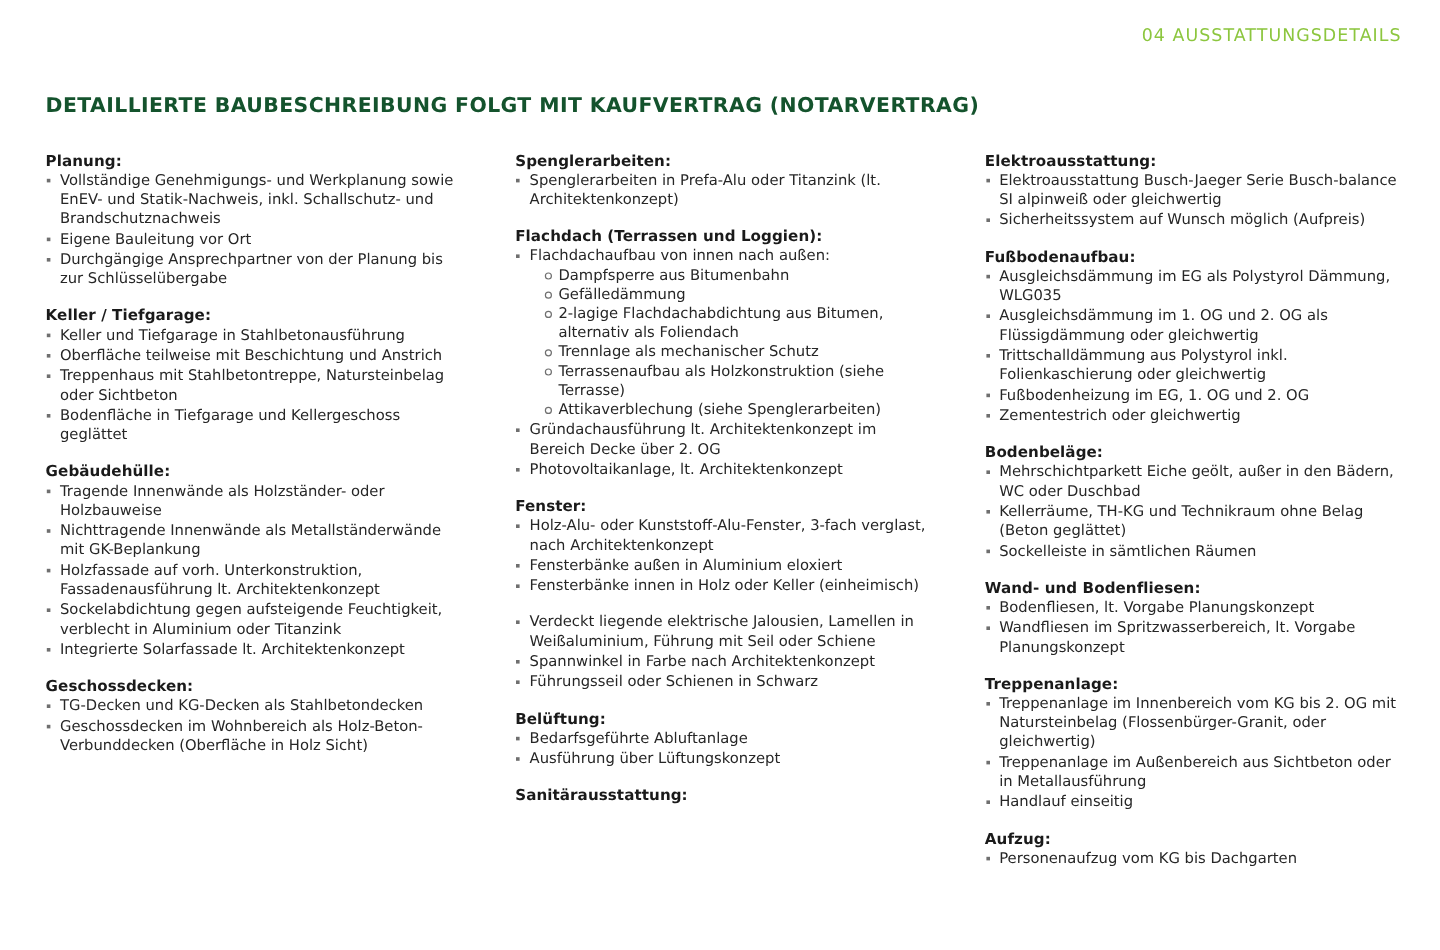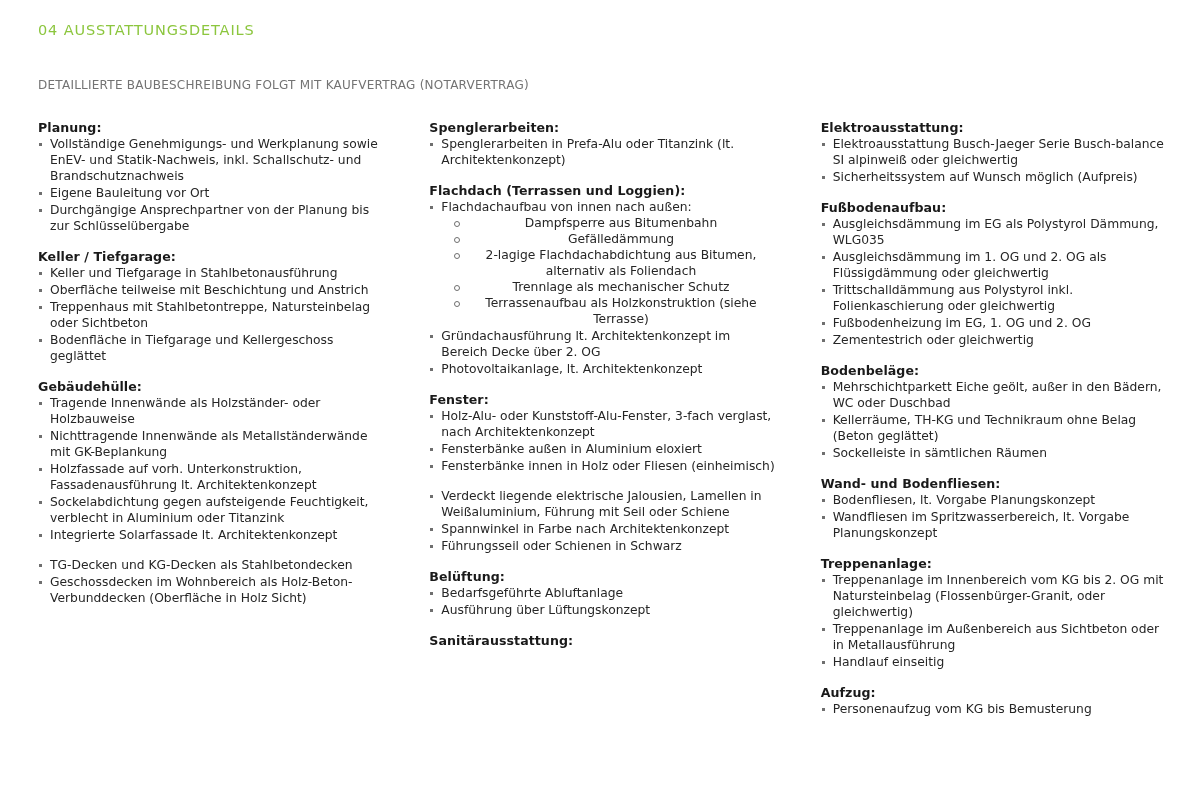--- a/index.html
+++ b/index.html
@@ -18,26 +18,27 @@
     padding: 18px 32px 0 38px;
     background: #ffffff;
     overflow: hidden;
   }
   .kicker {
     color: #8cc63e;
     font-size: 14.5px;
     letter-spacing: 0.06em;
     font-weight: 400;
     margin: 4px 0 0 0;
+    text-align: right;
   }
   .headline {
-    color: #737373;
-    font-size: 12px;
+    color: #14532d;
+    font-size: 17px;
     letter-spacing: 0.02em;
-    font-weight: normal;
+    font-weight: bold;
     margin: 40px 0 0 0;
   }
   .columns {
     display: flex;
     margin-top: 28px;
     gap: 16px;
   }
   .col {
     width: 388px;
     padding-right: 28px;
@@ -78,21 +79,20 @@
     list-style: none;
     margin: 0;
     padding: 0 0 0 13px;
   }
   ul.sub > li {
     position: relative;
     padding-left: 11px;
     font-size: 12.3px;
     line-height: 1.30;
     color: #262626;
-    text-align: center;
   }
   ul.sub > li::before {
     content: "";
     position: absolute;
     left: 0px;
     top: 5px;
     width: 4px;
     height: 4px;
     border: 1px solid #6f6f6f;
     border-radius: 50%;
@@ -128,20 +128,21 @@
           <div class="sec-title">Gebäudehülle:</div>
           <ul class="items">
             <li>Tragende Innenwände als Holzständer- oder Holzbauweise</li>
             <li>Nichttragende Innenwände als Metallständerwände mit GK-Beplankung</li>
             <li>Holzfassade auf vorh. Unterkonstruktion, Fassadenausführung lt. Architektenkonzept</li>
             <li>Sockelabdichtung gegen aufsteigende Feuchtigkeit, verblecht in Aluminium oder Titanzink</li>
             <li>Integrierte Solarfassade lt. Architektenkonzept</li>
           </ul>
         </div>
         <div class="sec">
+          <div class="sec-title">Geschossdecken:</div>
           <ul class="items">
             <li>TG-Decken und KG-Decken als Stahlbetondecken</li>
             <li>Geschossdecken im Wohnbereich als Holz-Beton-Verbunddecken (Oberfläche in Holz Sicht)</li>
           </ul>
         </div>
       </div>
       <div class="col">
         <div class="sec">
           <div class="sec-title">Spenglerarbeiten:</div>
           <ul class="items">
@@ -150,31 +151,32 @@
         </div>
         <div class="sec">
           <div class="sec-title">Flachdach (Terrassen und Loggien):</div>
           <ul class="items">
             <li><span>Flachdachaufbau von innen nach außen:</span><ul class="sub">
                 <li>Dampfsperre aus Bitumenbahn</li>
                 <li>Gefälledämmung</li>
                 <li>2-lagige Flachdachabdichtung aus Bitumen, alternativ als Foliendach</li>
                 <li>Trennlage als mechanischer Schutz</li>
                 <li>Terrassenaufbau als Holzkonstruktion (siehe Terrasse)</li>
+                <li>Attikaverblechung (siehe Spenglerarbeiten)</li>
               </ul></li>
             <li>Gründachausführung lt. Architektenkonzept im Bereich Decke über 2. OG</li>
             <li>Photovoltaikanlage, lt. Architektenkonzept</li>
           </ul>
         </div>
         <div class="sec">
           <div class="sec-title">Fenster:</div>
           <ul class="items">
             <li>Holz-Alu- oder Kunststoff-Alu-Fenster, 3-fach verglast, nach Architektenkonzept</li>
             <li>Fensterbänke außen in Aluminium eloxiert</li>
-            <li>Fensterbänke innen in Holz oder Fliesen (einheimisch)</li>
+            <li>Fensterbänke innen in Holz oder Keller (einheimisch)</li>
           </ul>
         </div>
         <div class="sec">
           <ul class="items">
             <li>Verdeckt liegende elektrische Jalousien, Lamellen in Weißaluminium, Führung mit Seil oder Schiene</li>
             <li>Spannwinkel in Farbe nach Architektenkonzept</li>
             <li>Führungsseil oder Schienen in Schwarz</li>
           </ul>
         </div>
         <div class="sec">
@@ -225,18 +227,18 @@
           <div class="sec-title">Treppenanlage:</div>
           <ul class="items">
             <li>Treppenanlage im Innenbereich vom KG bis 2. OG mit Natursteinbelag (Flossenbürger-Granit, oder gleichwertig)</li>
             <li>Treppenanlage im Außenbereich aus Sichtbeton oder in Metallausführung</li>
             <li>Handlauf einseitig</li>
           </ul>
         </div>
         <div class="sec">
           <div class="sec-title">Aufzug:</div>
           <ul class="items">
-            <li>Personenaufzug vom KG bis Bemusterung</li>
+            <li>Personenaufzug vom KG bis Dachgarten</li>
           </ul>
         </div>
       </div>
     </div>
 </div>
 
 </body></html>

